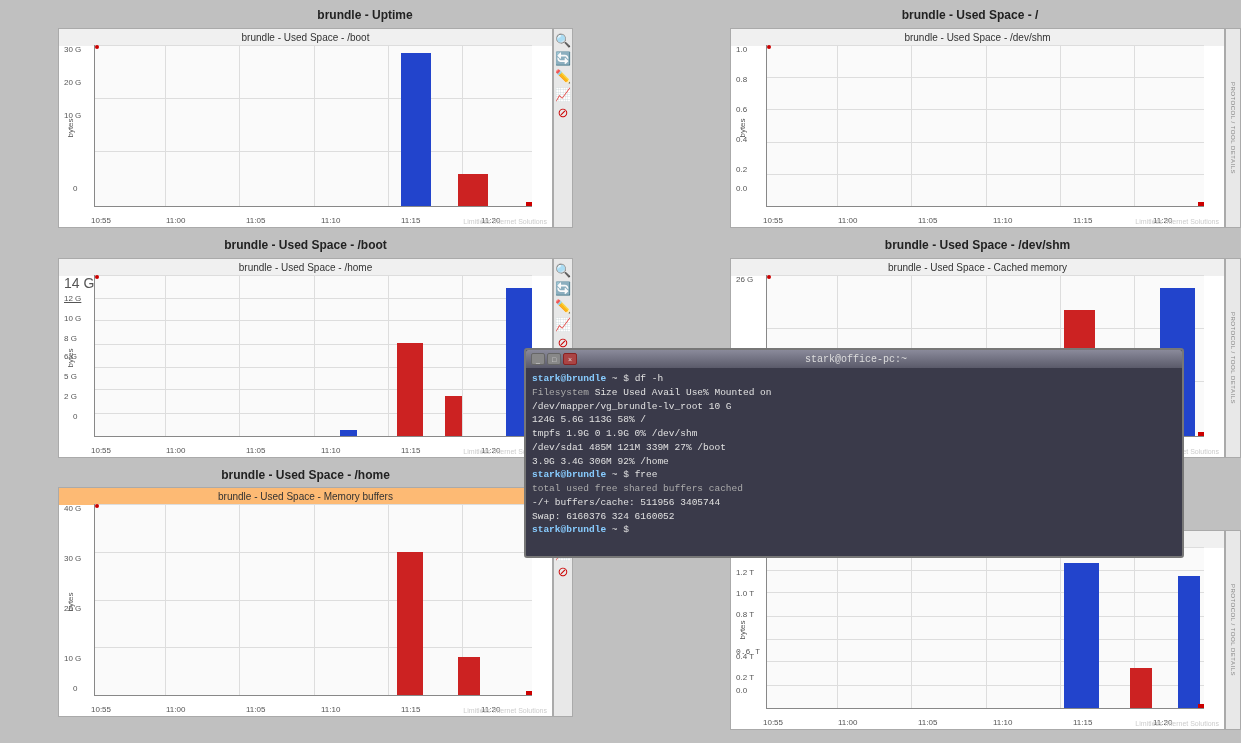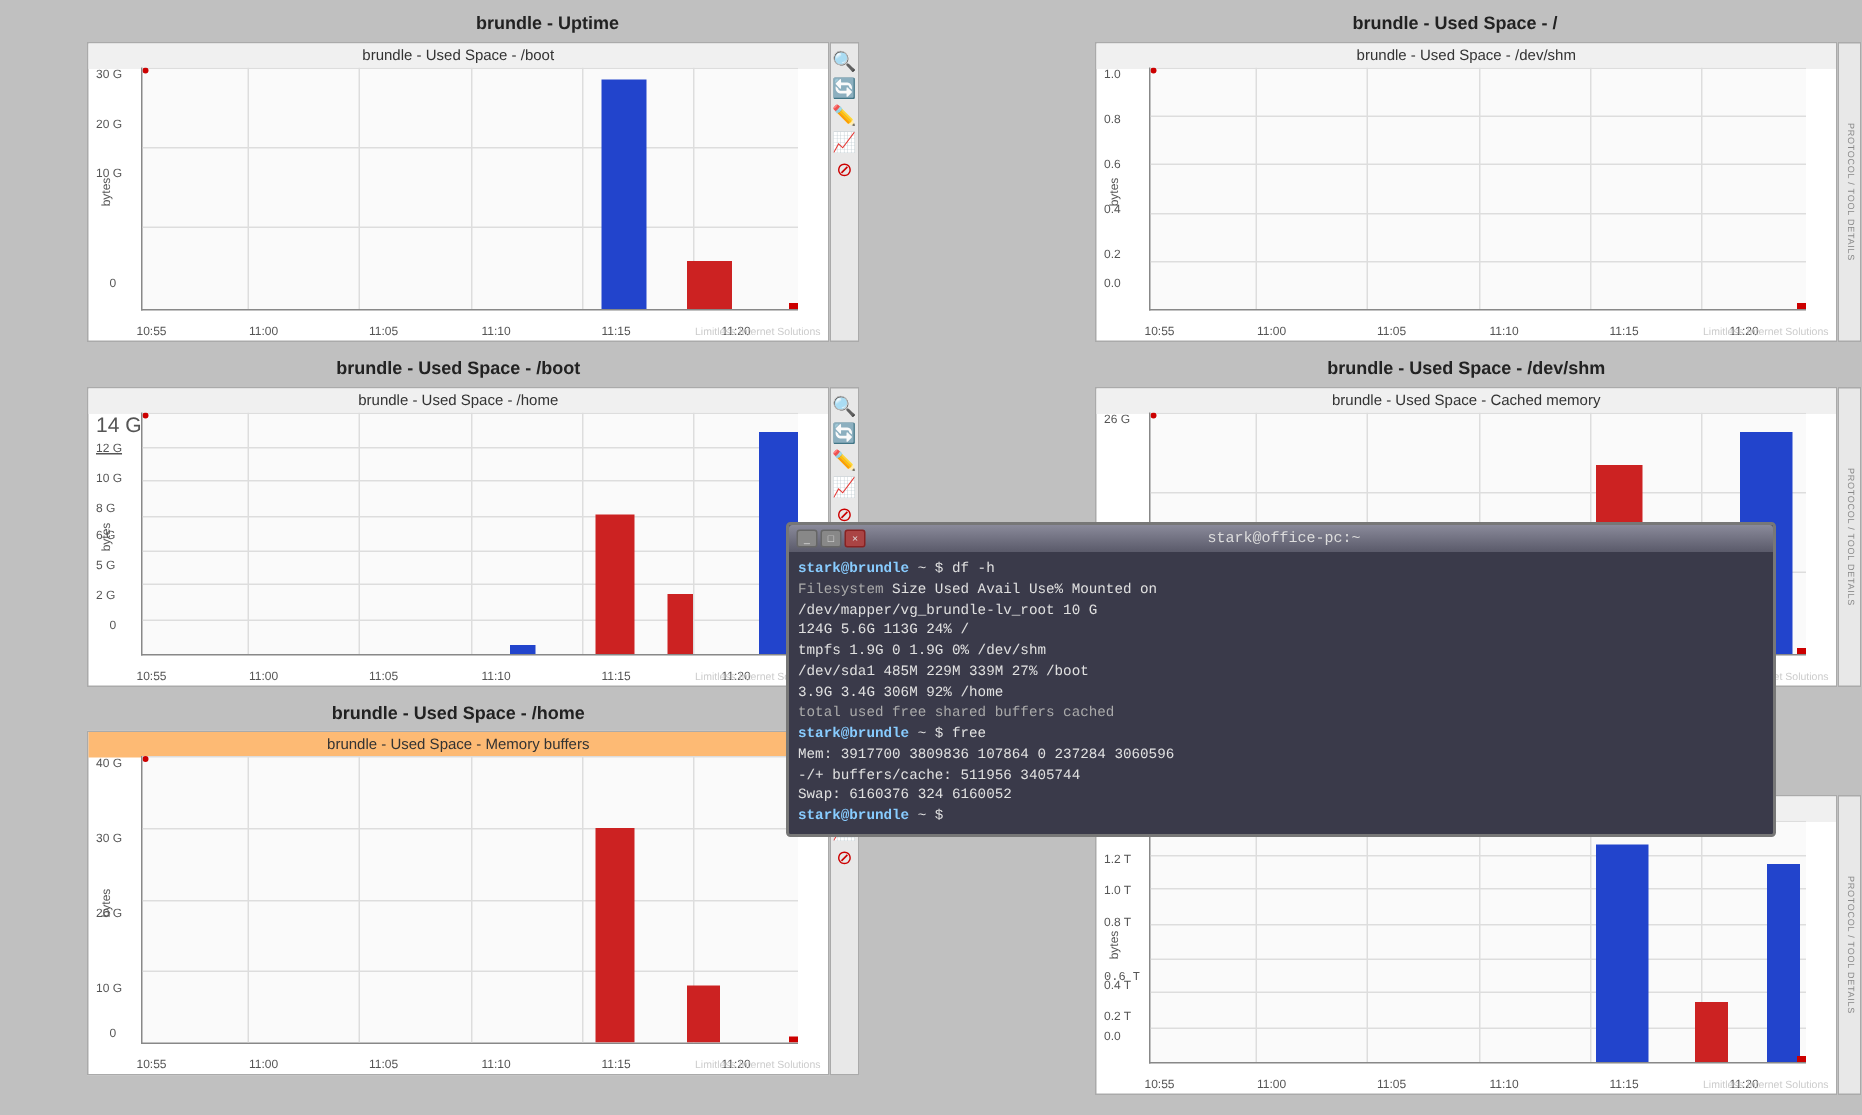--- a/index.html
+++ b/index.html
@@ -290,24 +290,23 @@
       <div style="width:14px;height:12px;background:#aa4444;border:1px solid #882222;border-radius:2px;cursor:pointer;font-size:7px;color:#ddd;display:flex;align-items:center;justify-content:center;">×</div>
     </div>
     <div style="font-size:10px;color:#ddd;flex:1;text-align:center;font-family:'Courier New',monospace;">stark@office-pc:~</div>
     <div style="width:42px;"></div>
   </div>
 
   <div style="padding:4px 6px;font-family:'Courier New',monospace;font-size:9.5px;color:#e0e0e0;line-height:1.45;overflow:hidden;">
     <div><span style="color:#88ccff;font-weight:bold;">stark@brundle</span><span style="color:#e0e0e0;"> ~ $ df -h</span></div>
     <div><span style="color:#aaa;">Filesystem</span><span style="color:#e0e0e0;">                        Size  Used Avail Use% Mounted on</span></div>
     <div><span style="color:#e0e0e0;">/dev/mapper/vg_brundle-lv_root              10 G</span></div>
-    <div><span style="color:#e0e0e0;">                                  124G  5.6G  113G   24% /</span></div>
+    <div><span style="color:#e0e0e0;">                                  124G  5.6G  113G   58% /</span></div>
     <div><span style="color:#e0e0e0;">tmpfs                             1.9G     0  1.9G   0% /dev/shm</span></div>
-    <div><span style="color:#e0e0e0;">/dev/sda1                         485M  229M  339M  27% /boot</span></div>
+    <div><span style="color:#e0e0e0;">/dev/sda1                         485M  121M  339M  27% /boot</span></div>
     <div><span style="color:#e0e0e0;">                                  3.9G  3.4G  306M  92% /home</span></div>
+    <div><span style="color:#88ccff;font-weight:bold;">stark@brundle</span><span style="color:#e0e0e0;"> ~ $ free</span></div>
     <div><span style="color:#aaa;">             total       used       free     shared    buffers     cached</span></div>
-    <div><span style="color:#88ccff;font-weight:bold;">stark@brundle</span><span style="color:#e0e0e0;"> ~ $ free</span></div>
-    <div><span style="color:#e0e0e0;">Mem:       3917700    3809836     107864          0     237284    3060596</span></div>
     <div><span style="color:#e0e0e0;">-/+ buffers/cache:    511956    3405744</span></div>
     <div><span style="color:#e0e0e0;">Swap:      6160376        324    6160052</span></div>
     <div><span style="color:#88ccff;font-weight:bold;">stark@brundle</span><span style="color:#e0e0e0;"> ~ $ </span><span style="background:#e0e0e0;color:#3a3a4a;">​</span></div>
   </div>
 </div>
 
 </body></html>

